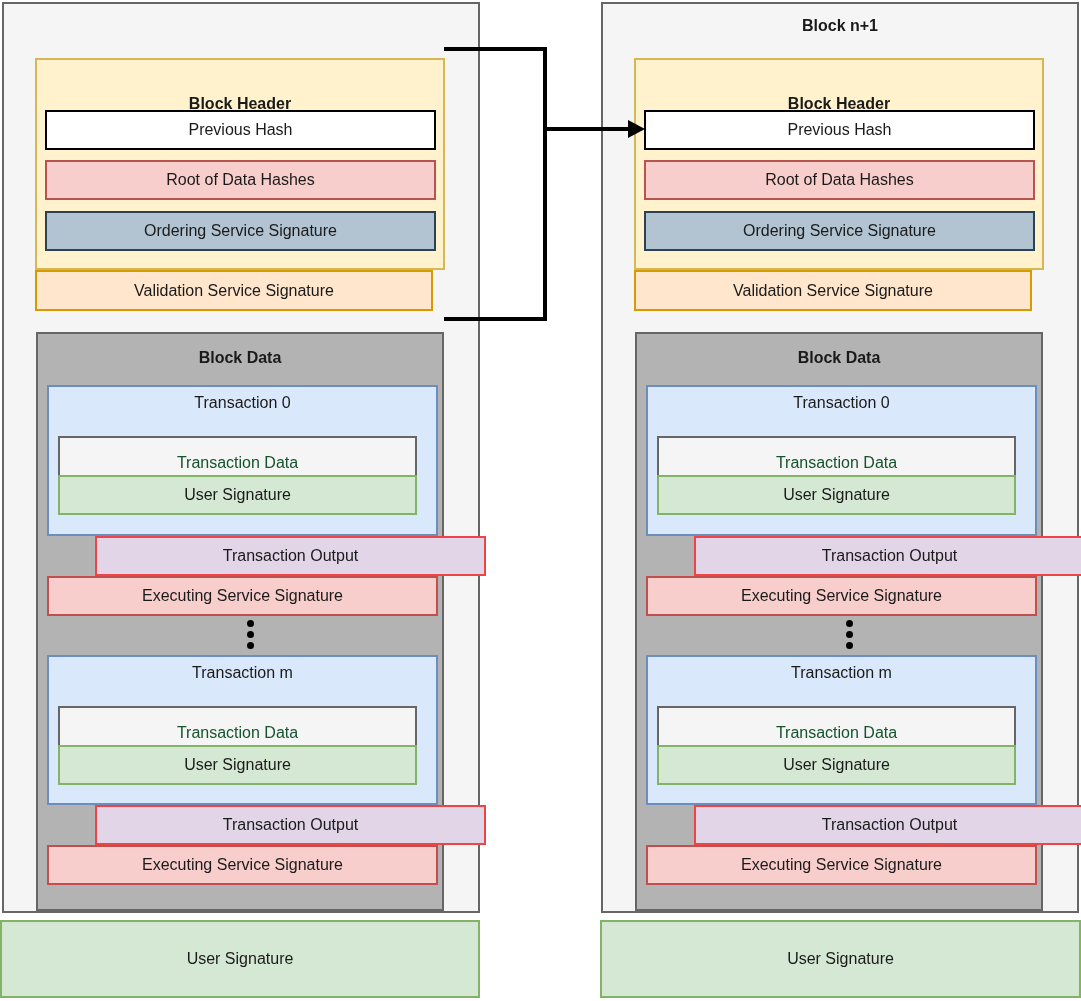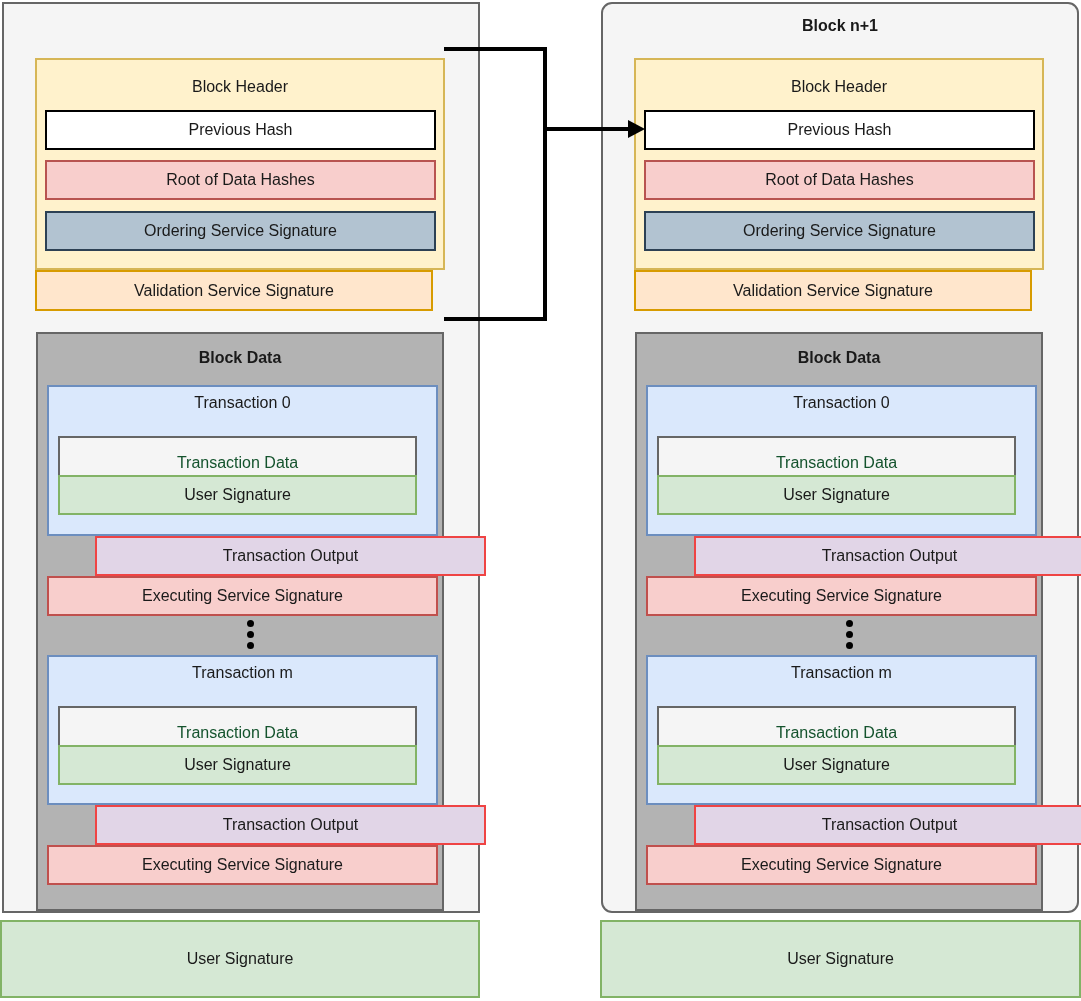--- a/index.html
+++ b/index.html
@@ -22,21 +22,21 @@
     position:absolute; box-sizing:border-box;
     display:flex; align-items:center; justify-content:center;
     text-align:center; font-size:16px;
   }
   .box-label {
     position:absolute; left:0; right:0; text-align:center; font-size:16px;
   }
 
   
   .header-box   { left:31px;  top:54px;  width:410px; height:212px; background:#fff2cc; border:2px solid #d6b656; }
-  .header-title { top:18px; font-weight:normal; }
+  .header-title { top:35px; font-weight:bold; }
   .prev-hash    { left:41px;  top:106px; width:391px; height:40px; background:#ffffff; border:2px solid #000000; }
   .root-hash    { left:41px;  top:156px; width:391px; height:40px; background:#f8cecc; border:2px solid #b85450; }
   .ordering     { left:41px;  top:196px; width:391px; height:40px; background:#b2c3d1; border:2px solid #2d4154;margin-top:11px; }
   .validation   { left:31px;  top:266px; width:398px; height:41px; background:#ffe6cc; border:2px solid #d79b00; }
 
   
   .blockdata    { left:32px;  top:328px; width:408px; height:579px; background:#b3b3b3; border:2px solid #666666; }
   .bd-title     { top:15px; font-weight:bold; }
   .tx           { position:absolute; box-sizing:border-box; background:#dae8fc; border:2px solid #6c8ebf; }
   .tx-label     { top:7px; }
@@ -99,21 +99,21 @@
 
     <div class="tx txm">
       <div class="box-label tx-label">Transaction m</div>
     </div>
     <div class="cell txdata" style="left:54px; top:702px;">Transaction Data</div>
     <div class="cell usersig" style="left:54px; top:741px;">User Signature</div>
     <div class="cell txout" style="top:801px;">Transaction Output</div>
     <div class="cell execsig" style="top:841px;">Executing Service Signature</div>
   </div>
 
-  <div class="container" style="left:601px;border-radius:11px;">
+  <div class="container" style="left:601px;">
     <div class="block-title">Block n+1</div>
 
     <div class="abox header-box">
       <div class="box-label header-title">Block Header</div>
     </div>
     <div class="cell prev-hash">Previous Hash</div>
     <div class="cell root-hash">Root of Data Hashes</div>
     <div class="cell ordering">Ordering Service Signature</div>
     <div class="cell validation">Validation Service Signature</div>
 

